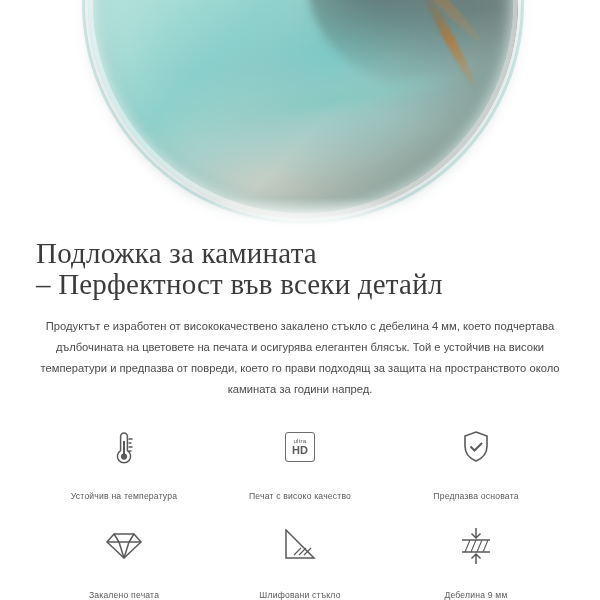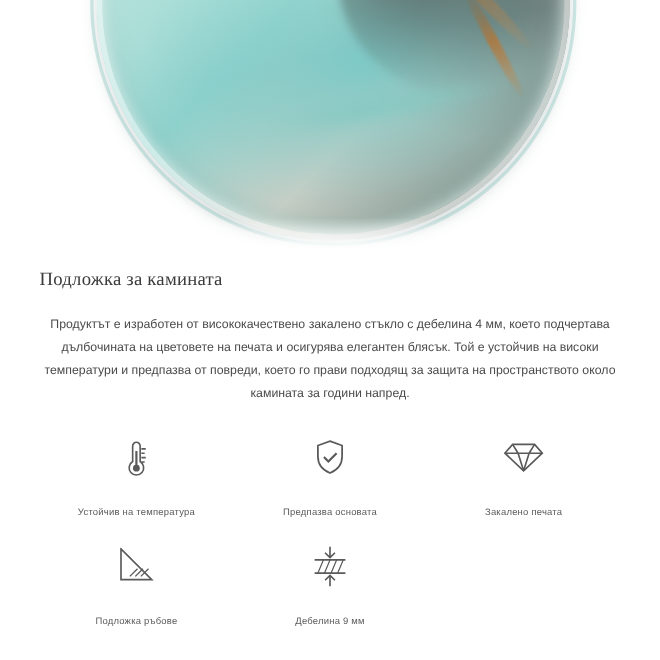--- a/index.html
+++ b/index.html
@@ -87,21 +87,21 @@
   .hero-fade {
     position: absolute;
     left: 0; bottom: 0; width: 600px; height: 34px;
     background: linear-gradient(180deg, rgba(255,255,255,0) 0%, #ffffff 85%);
   }
 
   
   .content { padding: 0 36px; }
   .headline {
     font-family: "Liberation Serif", serif;
-    font-size: 17px;
+    font-size: 29px;
     line-height: 31px;
     color: #3b3b3b;
     font-weight: 400;
     margin: 6px 0 0 0;
     letter-spacing: .2px;
   }
   .headline .l2 { display: block; }
   .body-text {
     margin-top: 16px;
     font-size: 11.2px;
@@ -162,40 +162,50 @@
       <div class="vein v6"></div>
       <div class="dark-blob"></div>
       <div class="glass-edge"></div>
     </div>
     <div class="hero-fade"></div>
   </div>
 
   <div class="content">
     <h1 class="headline">
       <span>Подложка за камината</span>
+      <span class="l2">– Перфектност във всеки детайл</span>
     </h1>
 
     <div class="body-text">
       <p>Продуктът е изработен от висококачествено закалено стъкло с дебелина 4 мм, което подчертава дълбочината на цветовете на печата и осигурява елегантен блясък. Той е устойчив на високи температури и предпазва от повреди, което го прави подходящ за защита на пространството около камината за години напред.</p>
     </div>
 
     <div class="features">
 
       <div class="feature">
         <div class="feature-icon">
           <svg width="34" height="40" viewBox="0 0 34 40" fill="none" stroke="#5a5a5a" stroke-width="1.5">
             <path d="M17 6a3.4 3.4 0 0 1 3.4 3.4v14.2a6.6 6.6 0 1 1-6.8 0V9.4A3.4 3.4 0 0 1 17 6z"></path>
             <circle cx="17" cy="29.6" r="3.1" fill="#5a5a5a" stroke="none"></circle>
             <rect x="16" y="14" width="2" height="14" fill="#5a5a5a" stroke="none"></rect>
             <path d="M21.5 12h4M21.5 16h3M21.5 20h4M21.5 24h3"></path>
           </svg>
         </div>
         <div class="feature-label">Устойчив на температура</div>
       </div>
 
+      <div class="feature">
+        <div class="feature-icon">
+          <div class="ultrahd">
+            <span class="u1">ultra</span>
+            <span class="u2">HD</span>
+          </div>
+        </div>
+        <div class="feature-label">Печат с високо качество</div>
+      </div>
 
       <div class="feature">
         <div class="feature-icon">
           <svg width="34" height="40" viewBox="0 0 34 40" fill="none" stroke="#5a5a5a" stroke-width="1.6">
             <path d="M17 5l11 4v10c0 7.2-4.6 12.4-11 15-6.4-2.6-11-7.8-11-15V9l11-4z"></path>
             <path d="M11.5 19.5l4 4 7.5-7.5" stroke-width="2"></path>
           </svg>
         </div>
         <div class="feature-label">Предпазва основата</div>
       </div>
@@ -210,21 +220,21 @@
         <div class="feature-label">Закалено печата</div>
       </div>
 
       <div class="feature">
         <div class="feature-icon">
           <svg width="36" height="34" viewBox="0 0 36 34" fill="none" stroke="#5a5a5a" stroke-width="1.5">
             <path d="M4 29h28L4 1z"></path>
             <path d="M12 26l7-7M17 26l7-7M22 26l7-7" stroke-width="1.2"></path>
           </svg>
         </div>
-        <div class="feature-label">Подложка ръбове</div>
+        <div class="feature-label">Шлифовани стъкло</div>
       </div>
 
       <div class="feature">
         <div class="feature-icon">
           <svg width="36" height="40" viewBox="0 0 36 40" fill="none" stroke="#5a5a5a" stroke-width="1.5">
             <path d="M18 2v9M13.5 7.5L18 12l4.5-4.5"></path>
             <path d="M4 14h28M4 26h28"></path>
             <path d="M7 26l5-12M13 26l5-12M19 26l5-12M25 26l5-12" stroke-width="1.1"></path>
             <path d="M18 38v-9M13.5 32.5L18 28l4.5 4.5"></path>
           </svg>

